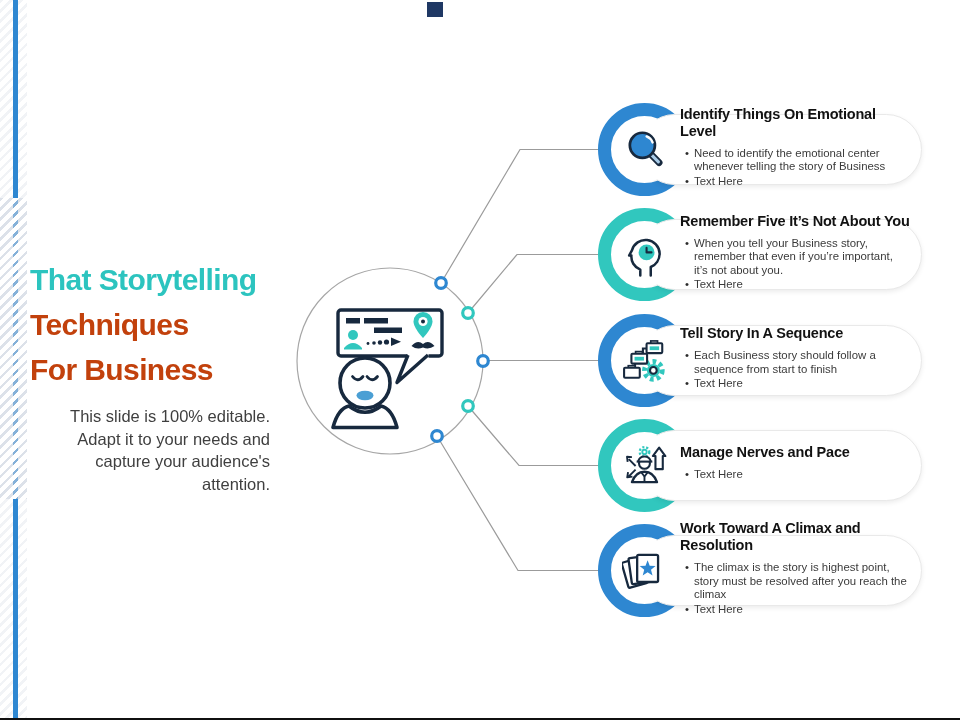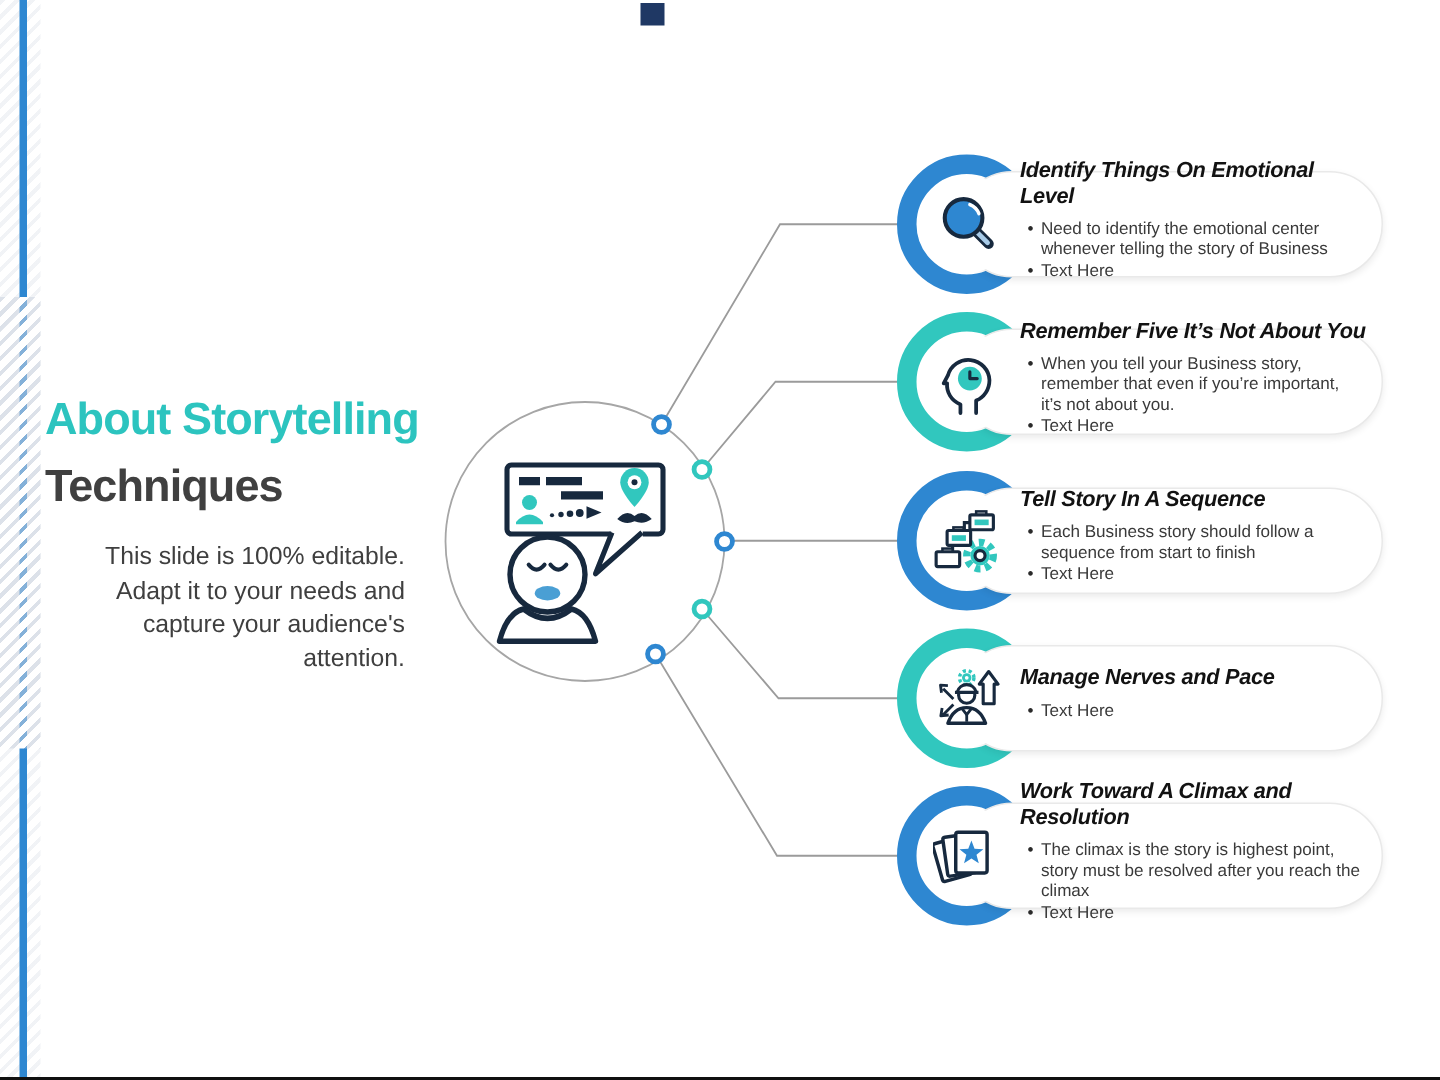--- a/index.html
+++ b/index.html
@@ -24,21 +24,21 @@
     position:absolute; left:427px; top:2px; width:16px; height:15px; z-index:1;
     background:var(--accent-square);
   }
   .bottom-border-line {
     position:absolute; left:0; bottom:0; width:960px; height:2.5px; z-index:6;
     background:#101010;
   }
   
   .title-block { position:absolute; left:30px; top:257px; width:262px; z-index:3; }
   .title-line {
-    font-weight:bold; font-size:30px; line-height:45px; color:#404040;
+    font-weight:bold; font-size:30px; line-height:45px; color:#c2410c;
     letter-spacing:-0.6px;
   }
   .title-line.accent { color:var(--title-teal); }
   .subtitle {
     margin-top:13px; font-size:16.5px; line-height:22.5px; color:#3f3f3f; width:240px;text-align:right;
   }
   
   .layer-svg { position:absolute; left:0; top:0; width:960px; height:720px; pointer-events:none; }
   #connector-lines { z-index:1; }
   #connector-dots  { z-index:4; }
@@ -55,40 +55,41 @@
     position:absolute; left:41px; top:11px; right:0; bottom:11px; box-sizing:border-box;
     background:#fff; border:1px solid #e9e9e9; border-radius:36px;
     box-shadow:0 2px 5px rgba(0,0,0,.08);
     display:flex; flex-direction:column; justify-content:center;
     padding:2px 10px 2px 40px;
   }
   .icon-badge {
     position:absolute; left:14px; top:14px; width:65px; height:65px; border-radius:50%;
     background:#fff; display:flex; align-items:center; justify-content:center;
   }
-  .item h3 { margin:0 0 3px 0; font-size:14.5px; line-height:17px; color:#121212; letter-spacing:-0.2px;font-style:italic; }
+  .item h3 { margin:0 0 3px 0; font-size:14.5px; line-height:17px; color:#121212; letter-spacing:-0.2px; }
   .bullets { margin:4px; padding:0; list-style:none; }
   .bullets li {
     position:relative; padding-left:10px; margin-bottom:1px;
     font-size:11.4px; line-height:13.5px; color:#3a3a3a;
   }
   .bullets li::before { content:"\2022"; position:absolute; left:1px; top:0; color:#2a2a2a; }
 </style>
 </head>
 <body>
 
 <div class="left-hatch"></div>
 <div class="left-accent-bar"></div>
 <div class="left-hatch-strong"></div>
 <div class="top-accent-square"></div>
 <div class="bottom-border-line"></div>
 
 <div class="title-block">
-  <div class="title-line accent">About Storytelling</div>
+  <div class="title-line accent">That Storytelling</div>
   <div class="title-line">Techniques</div>
+  <div class="title-line">For Business</div>
   <div class="subtitle">This slide is 100% editable. Adapt it to your needs and capture your audience's attention.</div>
 </div>
 
 <svg id="connector-lines" class="layer-svg">
   <g fill="none" stroke="#9B9B9B" stroke-width="1.2">
     <path d="M441 283 L520 149.5 L598 149.5"></path>
     <path d="M468 313 L517 254.5 L598 254.5"></path>
     <path d="M483 360.5 L598 360.5"></path>
     <path d="M468 406 L519 465.5 L598 465.5"></path>
     <path d="M437 436 L518 570.5 L598 570.5"></path>

